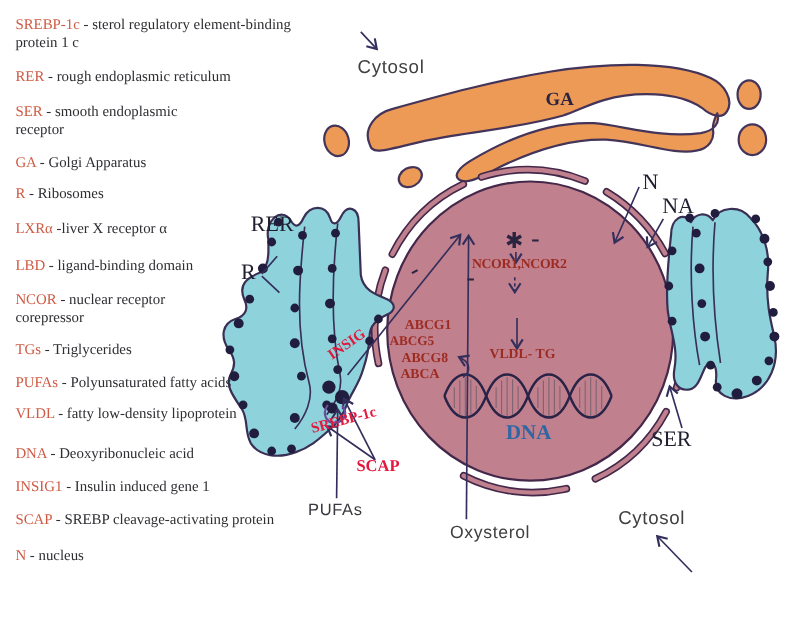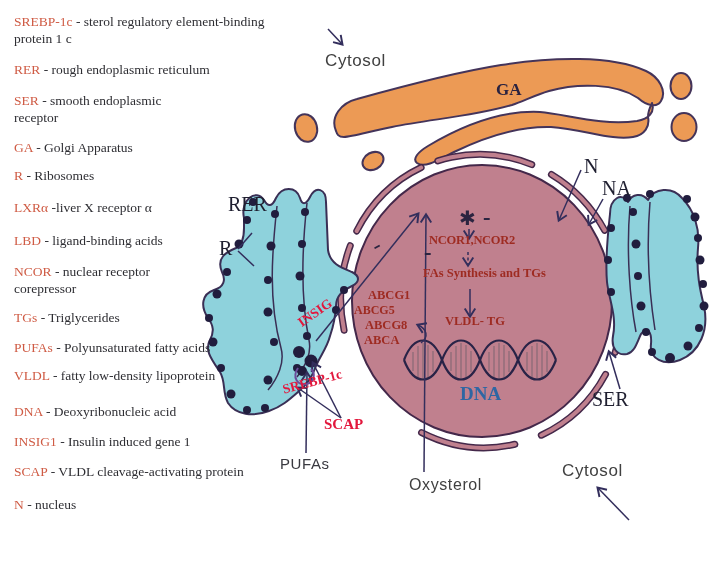--- a/index.html
+++ b/index.html
@@ -177,43 +177,42 @@
     </g>
   </svg>
 
   <div>
     <div class="lg" style="top:13px;width:262px"><span class="abbr">SREBP-1c</span> <span>- sterol regulatory element-binding protein 1 c</span></div>
     <div class="lg" style="top:61px"><span class="abbr">RER</span> <span>- rough endoplasmic reticulum</span></div>
     <div class="lg" style="top:92px;width:178px"><span class="abbr">SER</span> <span>- smooth endoplasmic receptor</span></div>
     <div class="lg" style="top:139px"><span class="abbr">GA</span> <span>- Golgi Apparatus</span></div>
     <div class="lg" style="top:167px"><span class="abbr">R</span> <span>- Ribosomes</span></div>
     <div class="lg" style="top:199px"><span class="abbr">LXRα</span> <span>-liver X receptor α</span></div>
-    <div class="lg" style="top:232px"><span class="abbr">LBD</span> <span>- ligand-binding acids</span></div>
+    <div class="lg" style="top:232px"><span class="abbr">LBD</span> <span>- ligand-binding domain</span></div>
     <div class="lg" style="top:263px;width:165px"><span class="abbr">NCOR</span> <span>- nuclear receptor corepressor</span></div>
     <div class="lg" style="top:309px"><span class="abbr">TGs</span> <span>- Triglycerides</span></div>
     <div class="lg" style="top:339px"><span class="abbr">PUFAs</span> <span>- Polyunsaturated fatty acids</span></div>
     <div class="lg" style="top:367px"><span class="abbr">VLDL</span> <span>- fatty low-density lipoprotein</span></div>
     <div class="lg" style="top:403px"><span class="abbr">DNA</span> <span>- Deoxyribonucleic acid</span></div>
     <div class="lg" style="top:433px"><span class="abbr">INSIG1</span> <span>- Insulin induced gene 1</span></div>
-    <div class="lg" style="top:463px"><span class="abbr">SCAP</span> <span>- VLDL cleavage-activating protein</span></div>
+    <div class="lg" style="top:463px"><span class="abbr">SCAP</span> <span>- SREBP cleavage-activating protein</span></div>
     <div class="lg" style="top:496px"><span class="abbr">N</span> <span>- nucleus</span></div>
     <div class="lg" style="top:526px"><span class="abbr">NA</span> <span>- nucleus anvelope</span></div>
   </div>
 
   <div class="dg sans" style="left:325px;top:51px;font-size:17px">Cytosol</div>
   <div class="dg" style="left:496px;top:80px;font:600 17px 'Liberation Serif',serif;color:#2a2340">GA</div>
   <div class="dg serifL" style="left:584px;top:155px">N</div>
   <div class="dg serifL" style="left:602px;top:177px">NA</div>
   <div class="dg serifL" style="left:228px;top:193px">RER</div>
   <div class="dg serifL" style="left:219px;top:237px">R</div>
   <div class="dg serifL" style="left:592px;top:388px">SER</div>
 
   <div class="dg" style="left:459px;top:206px;font-size:20px;color:#2b2440">✱</div>
   <div class="dg brick" style="left:429px;top:233px;font-size:12.5px;letter-spacing:-.3px">NCOR1,NCOR2</div>
-  <div class="dg brick" style="left:423px;top:266px;font-size:12.5px">FAs Synthesis and TGs</div>
   <div class="dg brick" style="left:445px;top:314px;font-size:12.5px">VLDL- TG</div>
   <div class="dg brick" style="left:368px;top:288px;font-size:12.5px">ABCG1</div>
   <div class="dg brick" style="left:354px;top:303px;font-size:12px">ABCG5</div>
   <div class="dg brick" style="left:365px;top:318px;font-size:12.5px">ABCG8</div>
   <div class="dg brick" style="left:364px;top:333px;font-size:12.5px">ABCA</div>
   <div class="dg" style="left:460px;top:383px;font:bold 19px 'Liberation Serif',serif;color:#2f66a3">DNA</div>
 
   <div class="dg minus" style="left:373px;top:237px;transform:rotate(-28deg)">–</div>
   <div class="dg minus" style="left:424px;top:244px">–</div>
   <div class="dg minus" style="left:483px;top:209px">–</div>

